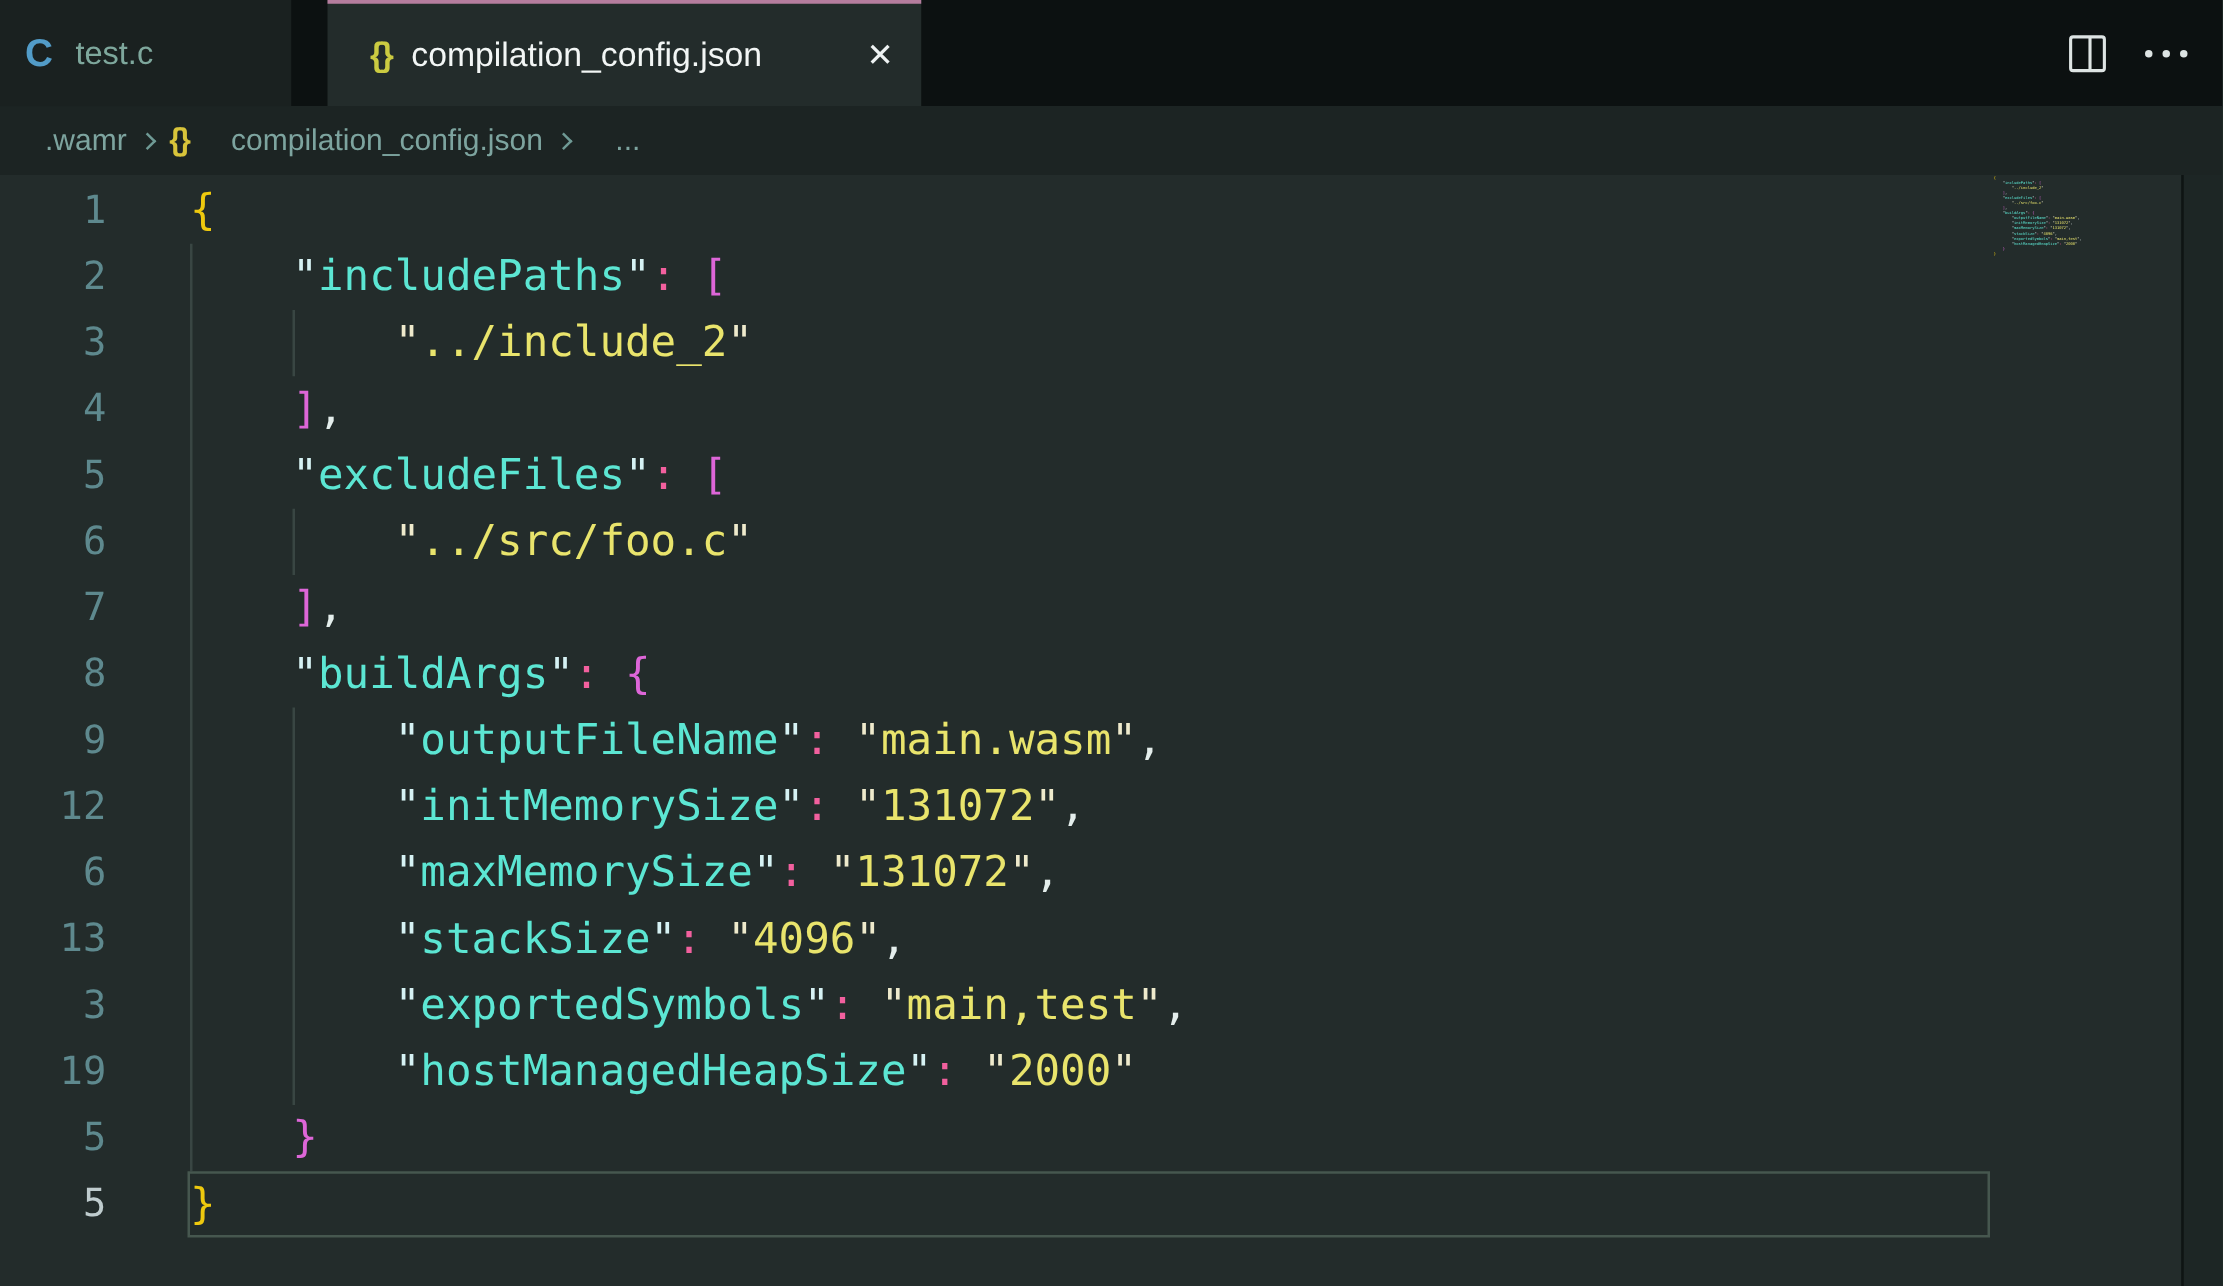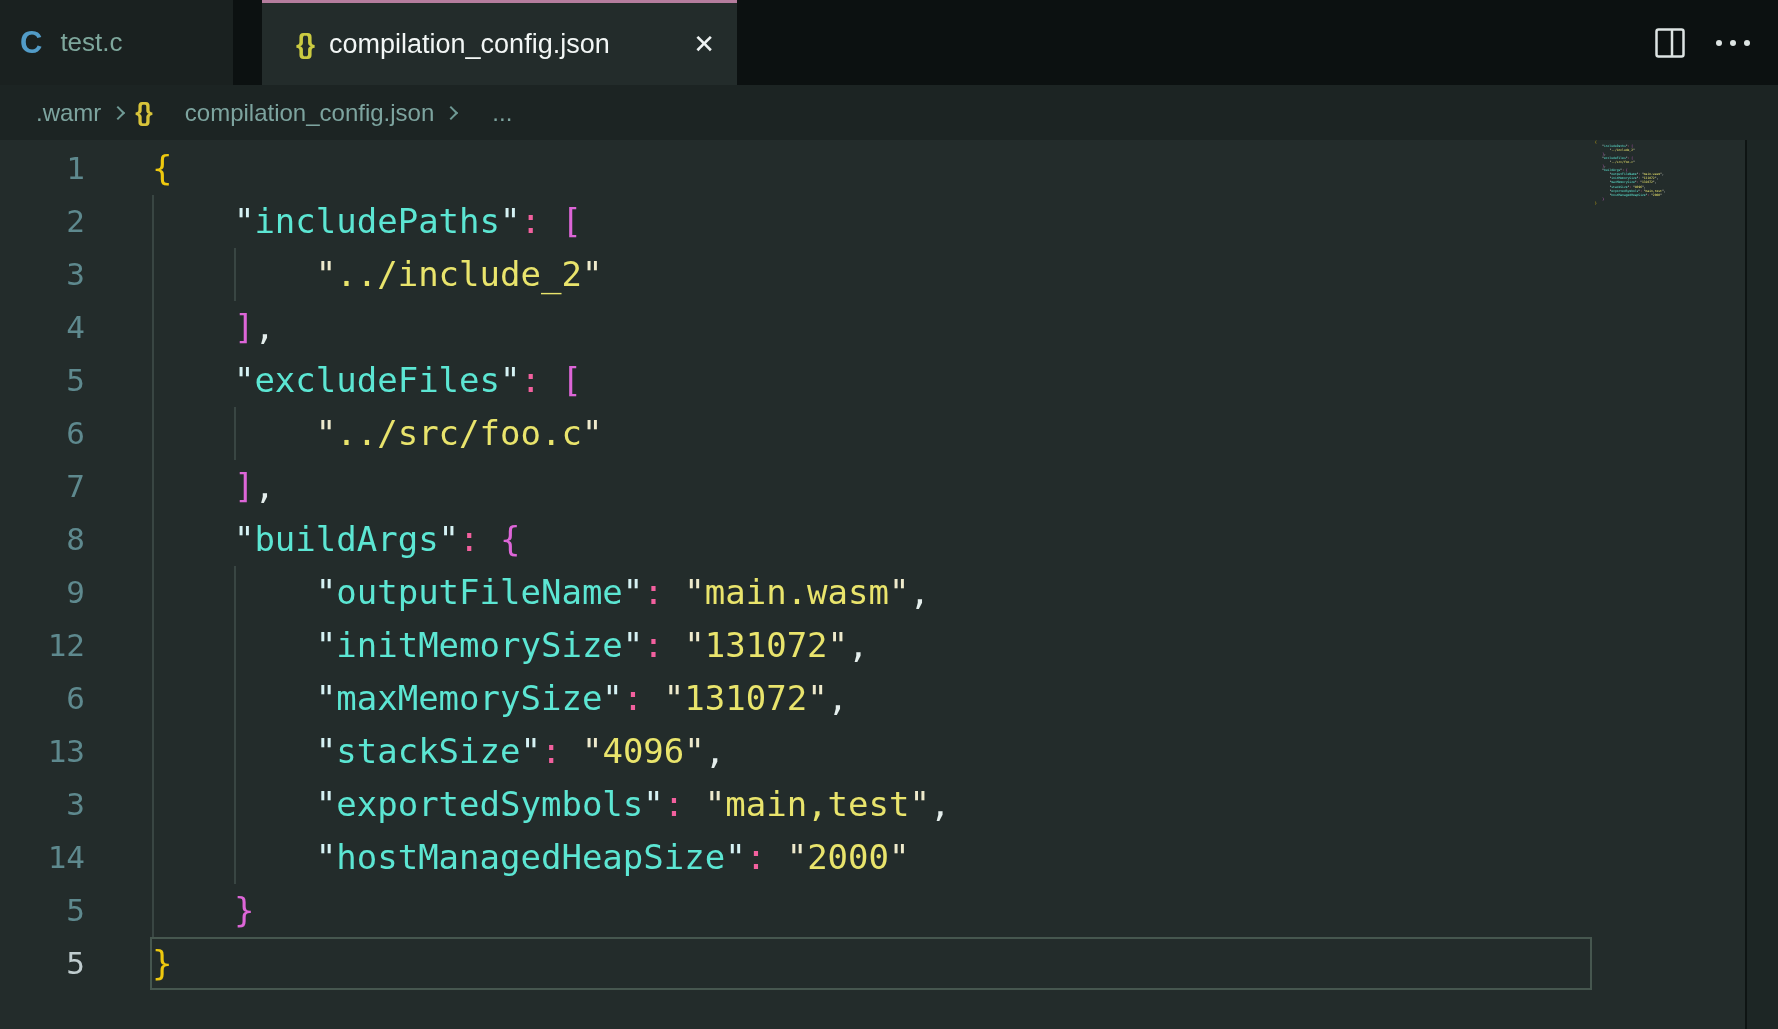--- a/index.html
+++ b/index.html
@@ -143,21 +143,21 @@
         </div>
         <div class="line">
           <div class="ln">13</div>
           <div class="lc"><span style="color: rgb(212, 212, 212);">        </span><span style="color: rgb(214, 242, 244);">"</span><span style="color: rgb(92, 230, 211);">stackSize</span><span style="color: rgb(214, 242, 244);">"</span><span style="color: rgb(242, 96, 158);">:</span><span style="color: rgb(212, 212, 212);"> </span><span style="color: rgb(238, 234, 204);">"</span><span style="color: rgb(233, 228, 108);">4096</span><span style="color: rgb(238, 234, 204);">"</span><span style="color: rgb(228, 238, 236);">,</span></div>
         </div>
         <div class="line">
           <div class="ln">3</div>
           <div class="lc"><span style="color: rgb(212, 212, 212);">        </span><span style="color: rgb(214, 242, 244);">"</span><span style="color: rgb(92, 230, 211);">exportedSymbols</span><span style="color: rgb(214, 242, 244);">"</span><span style="color: rgb(242, 96, 158);">:</span><span style="color: rgb(212, 212, 212);"> </span><span style="color: rgb(238, 234, 204);">"</span><span style="color: rgb(233, 228, 108);">main,test</span><span style="color: rgb(238, 234, 204);">"</span><span style="color: rgb(228, 238, 236);">,</span></div>
         </div>
         <div class="line">
-          <div class="ln">14</div>
+          <div class="ln">19</div>
           <div class="lc"><span style="color: rgb(212, 212, 212);">        </span><span style="color: rgb(214, 242, 244);">"</span><span style="color: rgb(92, 230, 211);">hostManagedHeapSize</span><span style="color: rgb(214, 242, 244);">"</span><span style="color: rgb(242, 96, 158);">:</span><span style="color: rgb(212, 212, 212);"> </span><span style="color: rgb(238, 234, 204);">"</span><span style="color: rgb(233, 228, 108);">2000</span><span style="color: rgb(238, 234, 204);">"</span></div>
         </div>
         <div class="line">
           <div class="ln">5</div>
           <div class="lc"><span style="color: rgb(212, 212, 212);">    </span><span style="color: rgb(221, 102, 216);">}</span></div>
         </div>
         <div class="line">
           <div class="cur-box"></div>
           <div class="ln active">5</div>
           <div class="lc"><span style="color: rgb(238, 201, 14);">}</span></div>

